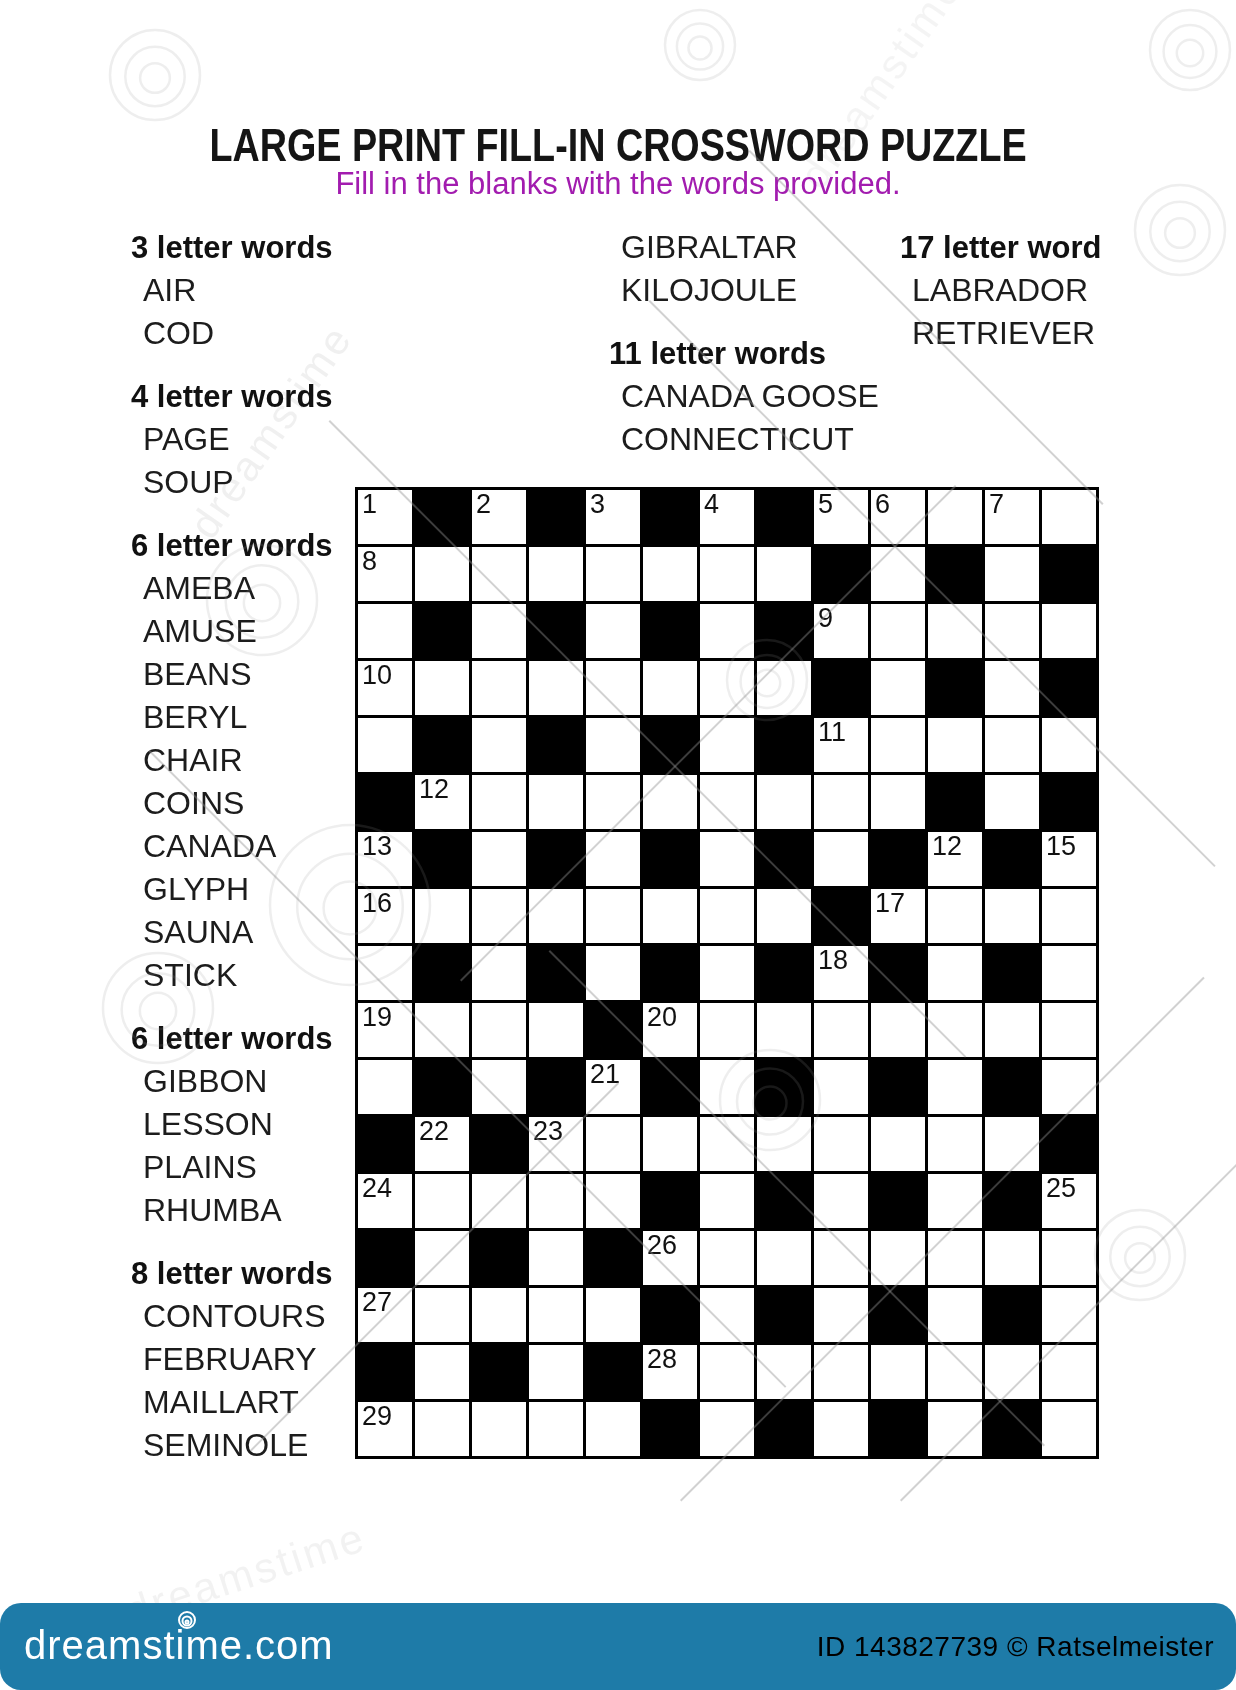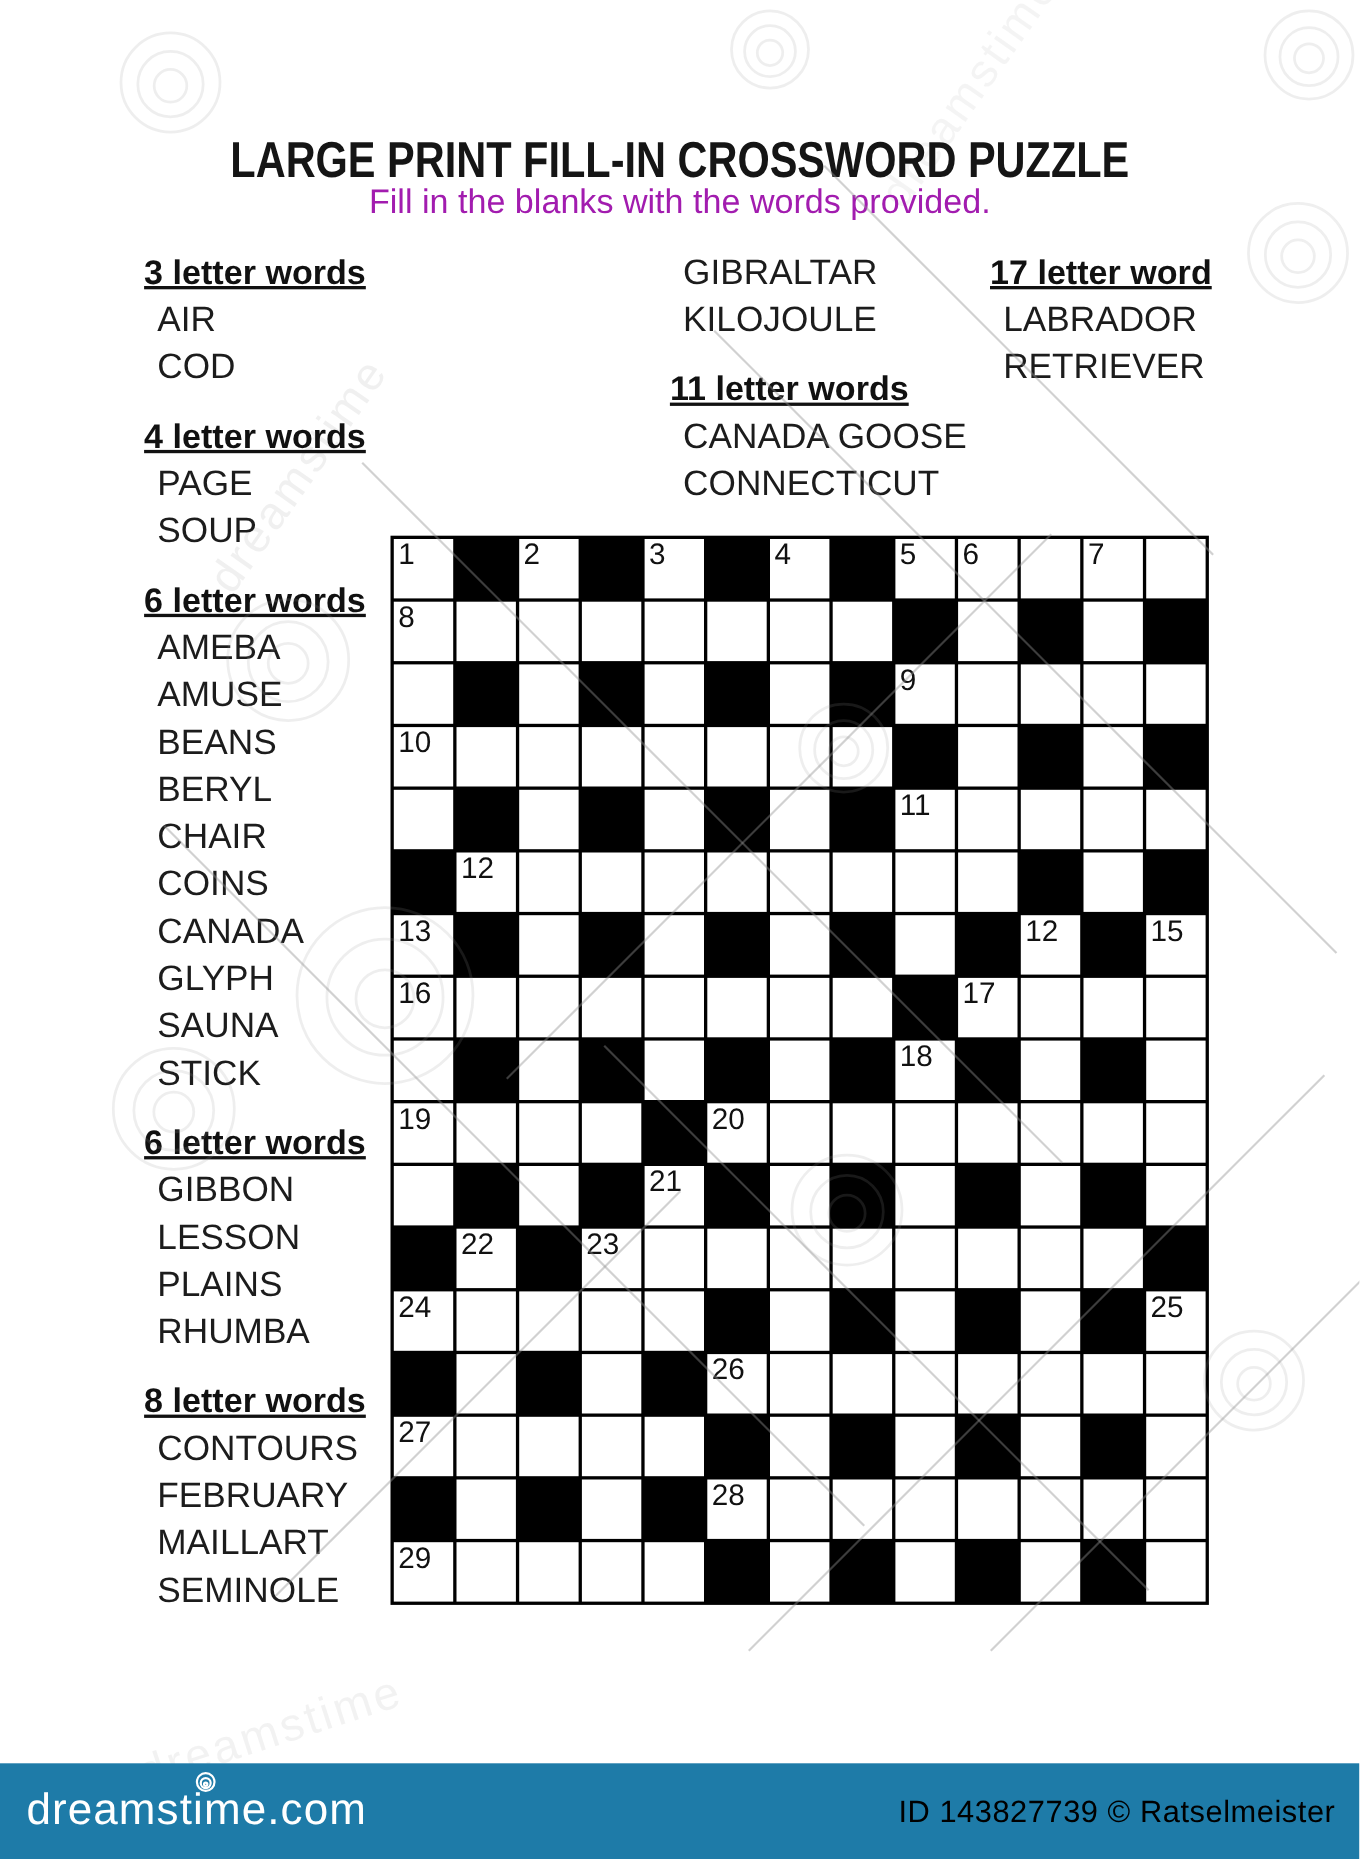--- a/index.html
+++ b/index.html
@@ -12,21 +12,21 @@
     position:absolute; top:118px; left:0; width:1236px; text-align:center;
     font-size:46px; font-weight:bold; letter-spacing:0px; white-space:nowrap;
     transform:scaleX(0.82); transform-origin:center; color:#151515;
   }
   .subtitle{
     position:absolute; top:166px; left:0; width:1236px; text-align:center;
     font-size:31px; color:#a21caf;
   }
   
   .wordcol{ position:absolute; top:226px; font-size:32px; line-height:43px; color:#1c1c1c; white-space:nowrap;}
-  .wordcol .wl-header{ font-weight:bold; font-size:31px; margin-left:-12px; margin-top:20px; color:#111;text-decoration:underline;}
+  .wordcol .wl-header{ font-weight:bold; font-size:31px; margin-left:-12px; margin-top:20px; color:#111;}
   .wordcol .wl-header:first-child{ margin-top:0; }
   #col1{ left:143px; }
   #col2{ left:377px; }
   #col3{ left:621px; }
   #col4{ left:912px; }
   
   .grid{
     position:absolute; left:355px; top:487px;
     display:grid; grid-template-columns:repeat(13,54px); grid-auto-rows:54px;
     gap:3px; padding:3px; background:#000;
@@ -39,21 +39,21 @@
   
   .wm{ position:absolute; pointer-events:none; }
   .spiral{ position:absolute; pointer-events:none; opacity:0.16; }
   .dline{ position:absolute; height:2px; background:rgba(145,145,145,0.42); transform-origin:0 0; pointer-events:none;}
   .ghost{
     position:absolute; color:#8f8f8f; opacity:0.13; font-size:42px; letter-spacing:3px;
     transform:rotate(-55deg); transform-origin:0 0; pointer-events:none; white-space:nowrap;
   }
   
   .bottombar{
-    position:absolute; left:0; top:1603px; width:1236px; height:87px;
+    position:absolute; left:0; top:1603px; width:1236px; height:87px;border-radius:21px;
   }
   .dtlogo{
     position:absolute; left:24px; top:20px; color:#fff; font-size:40px; letter-spacing:1px;
   }
   .logo-spiral{ position:absolute; left:176px; top:6px; }
   .idtext{
     position:absolute; right:22px; top:28px; color:#000000; font-size:28px; letter-spacing:0.5px;
   }
 </style>
 </head>

